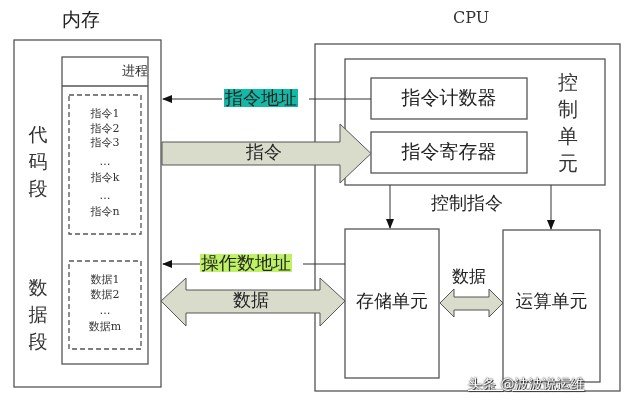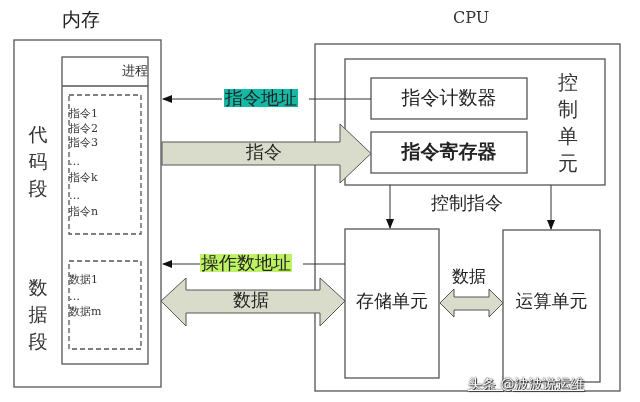--- a/index.html
+++ b/index.html
@@ -5,21 +5,21 @@
     html, body { margin: 0; padding: 0; background: #ffffff; }
     body { width: 640px; height: 402px; position: relative; overflow: hidden;
            font-family: "DejaVu Serif", "Liberation Serif", serif; color: #222; }
     svg { position: absolute; left: 0; top: 0; }
     .box { fill: #ffffff; stroke: #555555; stroke-width: 1.3; }
     .dash { fill: none; stroke: #555555; stroke-width: 1.3; stroke-dasharray: 5 3; }
     .line { stroke: #333333; stroke-width: 1; fill: none; }
     .fat { fill: #d9dccb; stroke: #555555; stroke-width: 1; }
     .lbl { position: absolute; white-space: nowrap; color: #222; line-height: 1; }
     .vert { position: absolute; width: 24px; text-align: center; font-size: 19px; line-height: 27px; color: #333; }
-    .list { position: absolute; text-align: left; font-size: 11px; line-height: 14.5px; color: #333; }
+    .list { position: absolute; text-align: center; font-size: 11px; line-height: 14.5px; color: #333; }
     .wm { position: absolute; font-family: "DejaVu Sans", "Liberation Sans", sans-serif; font-size: 14px;
           color: #ffffff; text-shadow: 0 0 2px #333, 0 0 1px #333, 1px 1px 0 #444; }
   </style>
 </head>
 <body>
 
 <svg width="640" height="402">
   <defs>
     <marker id="ah" markerWidth="10" markerHeight="8" refX="9" refY="4" orient="auto" markerUnits="userSpaceOnUse">
       <path d="M0,0 L10,4 L0,8 Z" fill="#111"></path>
@@ -69,30 +69,31 @@
   <div>指令2</div>
   <div>指令3</div>
   <div style="padding:4px 0 2px;">…</div>
   <div>指令k</div>
   <div style="padding:3px 0 2px;">…</div>
   <div>指令n</div>
 </div>
 
 <div class="list" style="left:69px;top:273px;width:72px;">
   <div>数据1</div>
+  <div>数据2</div>
   <div style="padding:2px 0 1px;">…</div>
   <div>数据m</div>
 </div>
 
 <div class="lbl" style="left:453px;top:10px;font-size:16px;color:#333;">CPU</div>
 <div class="vert" style="left:556px;top:70px;font-size:20px;line-height:27px;font-family:Liberation Mono, monospace;">
     <span style="display:block;width:22px;margin:0 auto;word-break:break-all;">控制单元</span>
   </div>
 <div class="lbl" style="left:371px;top:88px;width:156px;text-align:center;font-size:19px;">指令计数器</div>
-<div class="lbl" style="left:371px;top:142px;width:156px;text-align:center;font-size:19px;font-weight:bold;">指令寄存器</div>
+<div class="lbl" style="left:371px;top:142px;width:156px;text-align:center;font-size:19px;">指令寄存器</div>
 <div class="lbl" style="left:345px;top:292px;width:94px;text-align:center;font-size:18px;">存储单元</div>
 <div class="lbl" style="left:503px;top:292px;width:97px;text-align:center;font-size:18px;">运算单元</div>
 
 <div class="lbl" style="left:224px;top:89px;font-size:18px;background:#14b8a6;padding:0 1px;">指令地址</div>
 <div class="lbl" style="left:246px;top:143px;font-size:18px;">指令</div>
 <div class="lbl" style="left:200px;top:254px;font-size:18px;background:#bef264;padding:0 1px;">操作数地址</div>
 <div class="lbl" style="left:233px;top:291px;font-size:18px;">数据</div>
 <div class="lbl" style="left:431px;top:194px;font-size:18px;">控制指令</div>
 <div class="lbl" style="left:452px;top:268px;font-size:17px;">数据</div>
 

